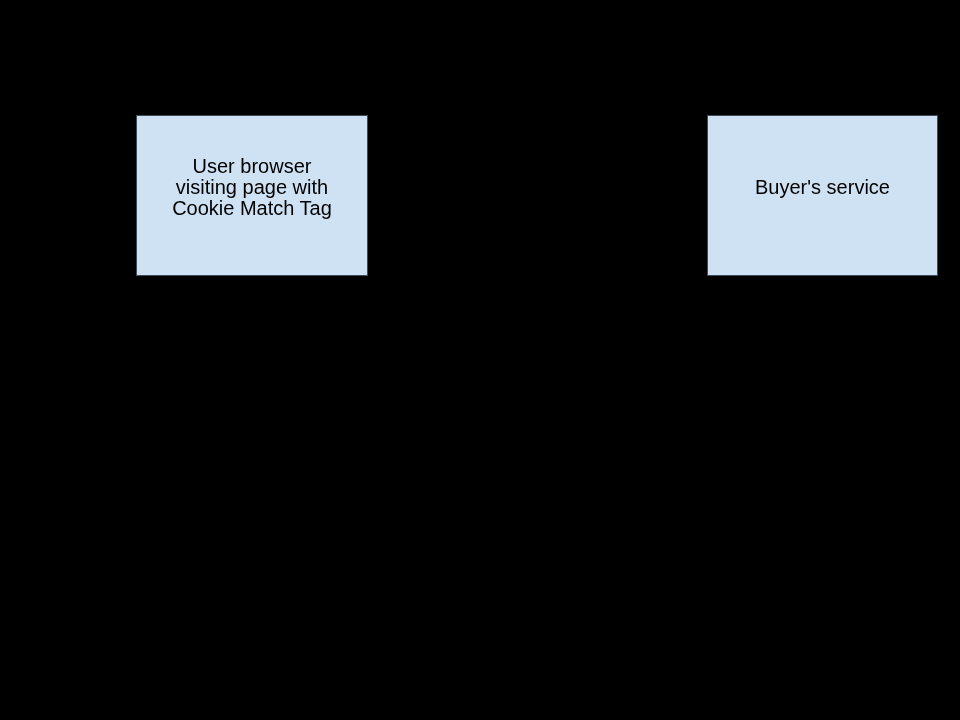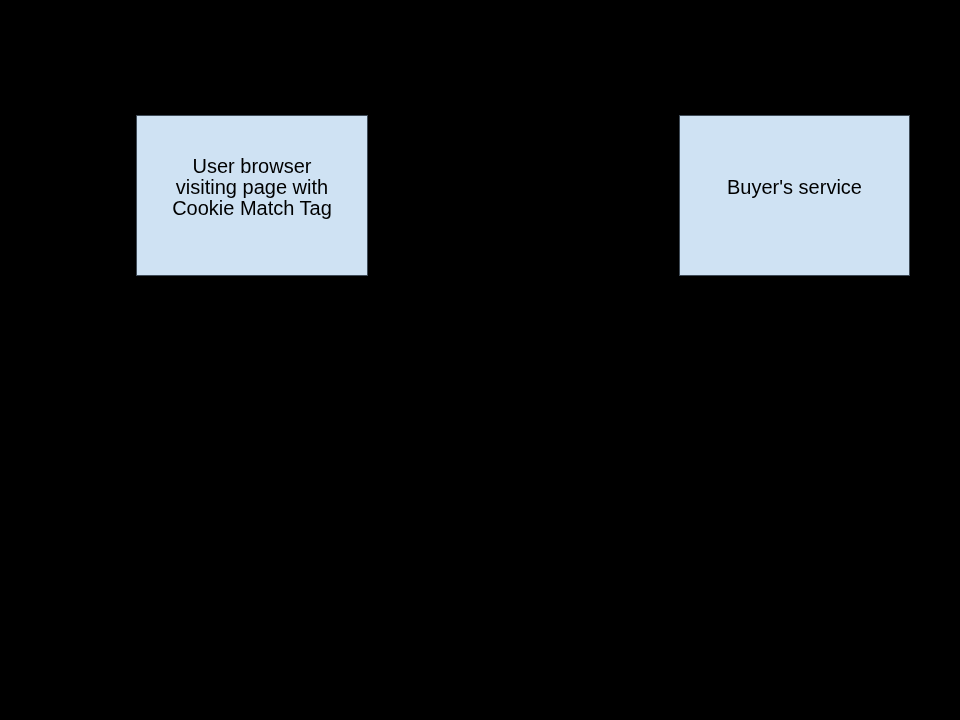--- a/index.html
+++ b/index.html
@@ -36,21 +36,21 @@
     color: #000000;
     transform: translateY(-8px);
   }
   #box-user {
     left: 136px;
     top: 115px;
     width: 232px;
     height: 161px;
   }
   #box-buyer {
-    left: 679px;
+    left: 707px;
     top: 115px;
     width: 231px;
     height: 161px;
     justify-content: center;
   }
   #box-google {
     left: 139px;
     top: 492px;
     width: 232px;
     height: 162px;

